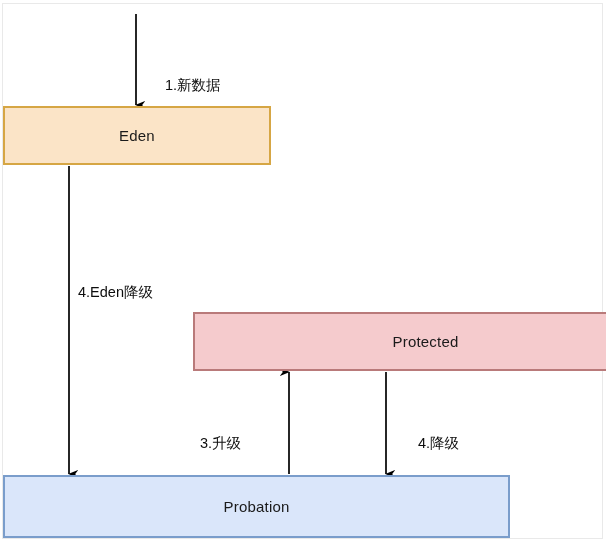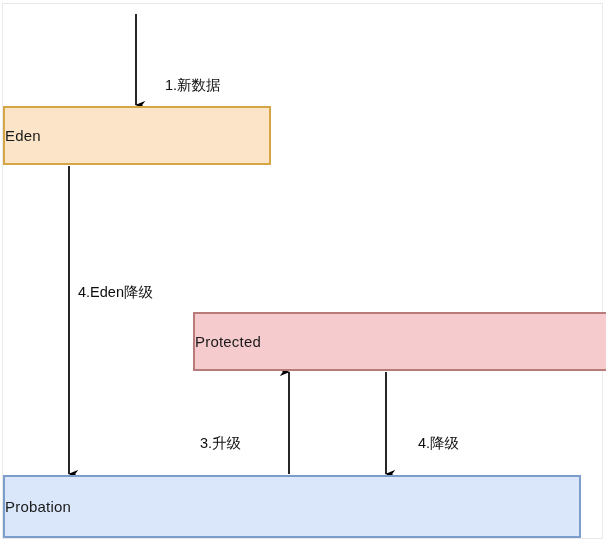--- a/index.html
+++ b/index.html
@@ -34,20 +34,21 @@
     height: 543px;
     display: block;
   }
   .node-box {
     position: absolute;
     box-sizing: border-box;
     border-width: 2px;
     border-style: solid;
     display: flex;
     align-items: center;
+    justify-content: center;
   }
   .node-label {
     font-size: 15px;
     color: #1a1a1a;
     letter-spacing: 0.2px;
     line-height: 1;
     white-space: nowrap;
   }
   .edge-label {
     position: absolute;
@@ -70,21 +71,21 @@
     left: 193px;
     top: 312px;
     width: 465px;
     height: 59px;
     background: #F5CBCD;
     border-color: #B97A7A;
   }
   #node-probation {
     left: 3px;
     top: 475px;
-    width: 578px;
+    width: 507px;
     height: 63px;
     background: #DAE6FA;
     border-color: #7A9DCB;
   }
   #label-new-data   { left: 165px; top: 52px; }
   #label-eden-demote{ left: 78px;  top: 259px; }
   #label-promote    { left: 200px; top: 410px; text-align: right; }
   #label-demote     { left: 418px; top: 410px; }
 </style>
 </head>

